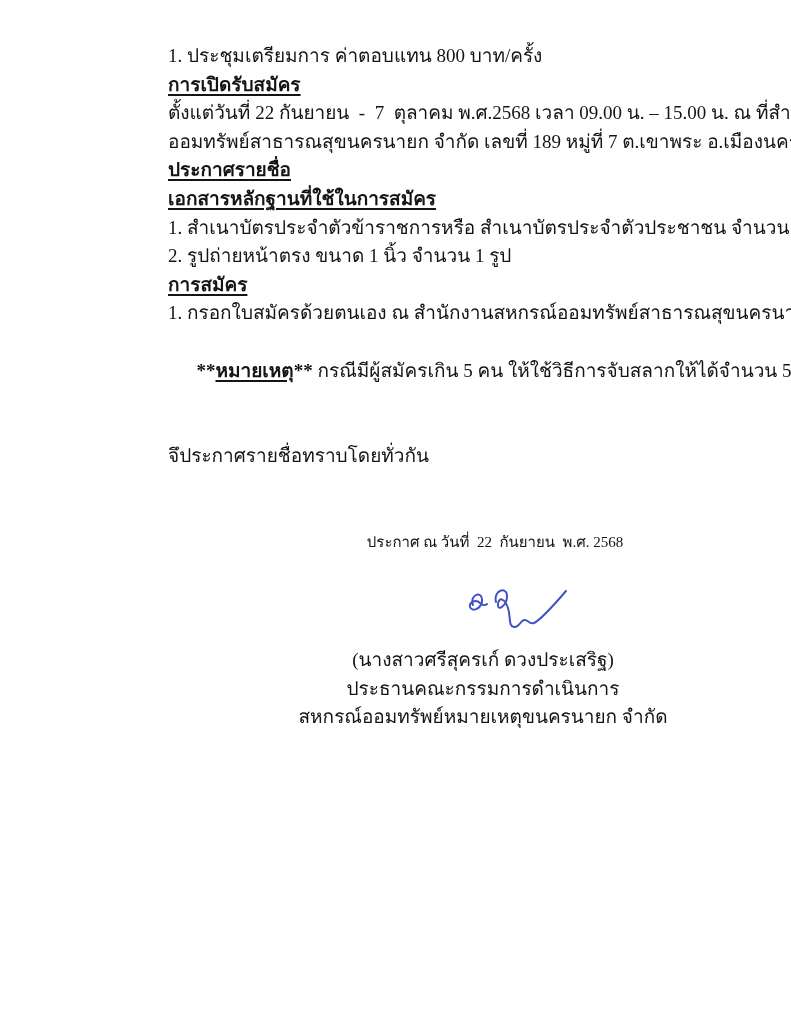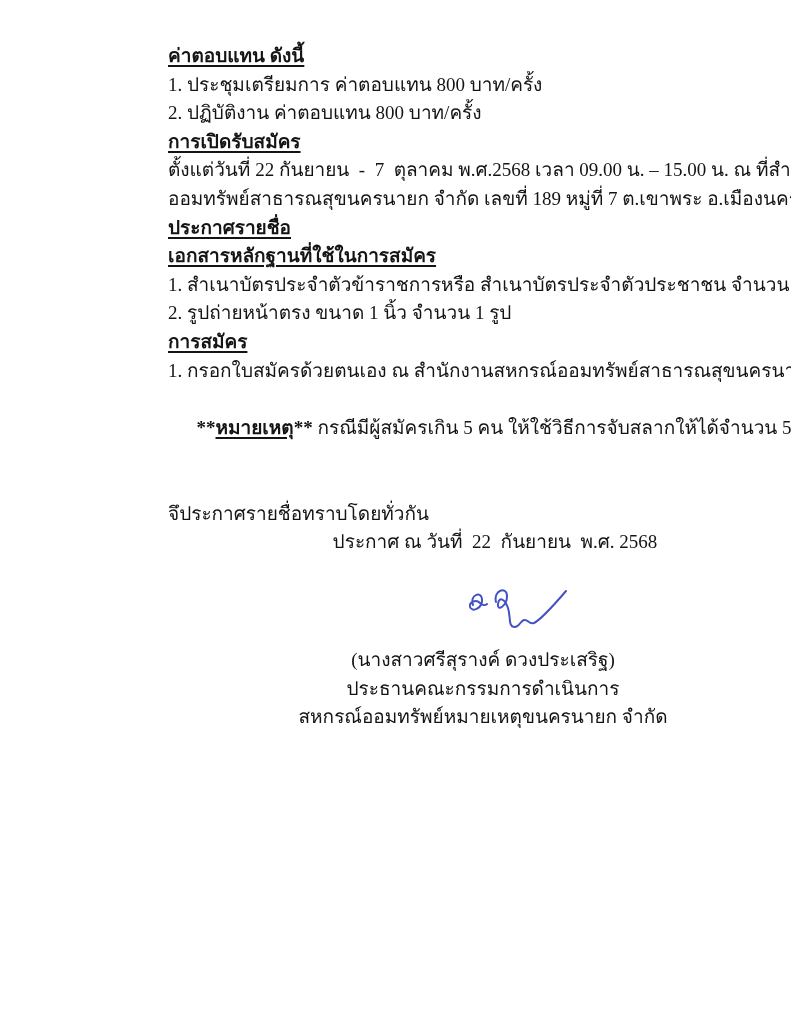--- a/index.html
+++ b/index.html
@@ -37,21 +37,21 @@
     text-decoration: underline;
     text-decoration-thickness: 1.6px;
     text-underline-offset: 3px;
     text-align: right;
   }
   .issued-line {
     position: absolute;
     left: 295px; top: 528px;
     width: 400px;
     text-align: center;
-    font-size: 19px;
+    font-size: 15px;
     line-height: 28.6px;
     white-space: pre;
   }
   .signature-wrap {
     position: absolute;
     left: 460px; top: 583px;
     width: 114px; height: 56px;
   }
   .signer-block {
     position: absolute;
@@ -61,23 +61,21 @@
     font-size: 19px;
     line-height: 28.6px;
   }
 </style>
 </head>
 <body>
 
 <div class="page">
 
   <div class="doc-body">
-    <div class="heading">ค่าตอบแทน ดังนี้</div>
     <div class="line">1. ประชุมเตรียมการ ค่าตอบแทน 800 บาท/ครั้ง</div>
-    <div class="line">2. ปฏิบัติงาน ค่าตอบแทน 800 บาท/ครั้ง</div>
 
     <div class="heading">การเปิดรับสมัคร</div>
     <div class="line">ตั้งแต่วันที่ 22 กันยายน  -  7  ตุลาคม พ.ศ.2568 เวลา 09.00 น. – 15.00 น. ณ ที่สำนักงานสหกรณ์</div>
     <div class="line">ออมทรัพย์สาธารณสุขนครนายก จำกัด เลขที่ 189 หมู่ที่ 7 ต.เขาพระ อ.เมืองนครนายก จ.นครนายก</div>
 
     <div class="heading">ประกาศรายชื่อ</div>
 
     <div class="heading">เอกสารหลักฐานที่ใช้ในการสมัคร</div>
     <div class="line">1. สำเนาบัตรประจำตัวข้าราชการหรือ สำเนาบัตรประจำตัวประชาชน จำนวน 1 ฉบับ</div>
     <div class="line">2. รูปถ่ายหน้าตรง ขนาด 1 นิ้ว จำนวน 1 รูป</div>
@@ -96,18 +94,18 @@
   <div class="issued-line">ประกาศ ณ วันที่  22  กันยายน  พ.ศ. 2568</div>
 
   <div class="signature-wrap">
     <svg width="114" height="56" viewBox="0 0 114 56">
       <path d="M13 22 C 9 13, 21 7, 22 16 C 23 25, 12 30, 10 24 C 9 19, 16 16, 20 20 C 22 22, 25 23, 27 21" fill="none" stroke="#4252c4" stroke-width="2" stroke-linecap="round" stroke-linejoin="round"></path>
       <path d="M36 19 C 33 7, 47 3, 47 13 C 47 23, 37 29, 38 21 C 39 13, 45 16, 48 25 C 51 34, 48 43, 54 44 C 59 45, 60 38, 64 37 C 68 36, 69 42, 74 40 C 82 36, 94 22, 106 8" fill="none" stroke="#4252c4" stroke-width="2" stroke-linecap="round" stroke-linejoin="round"></path>
     </svg>
   </div>
 
   <div class="signer-block">
-    <div>(นางสาวศรีสุรางค์  ดวงประเสริฐ)</div>
+    <div>(นางสาวศรีสุครเก์  ดวงประเสริฐ)</div>
     <div>ประธานคณะกรรมการดำเนินการ</div>
     <div>สหกรณ์ออมทรัพย์หมายเหตุขนครนายก จำกัด</div>
   </div>
 
 </div>
 
 </body></html>

